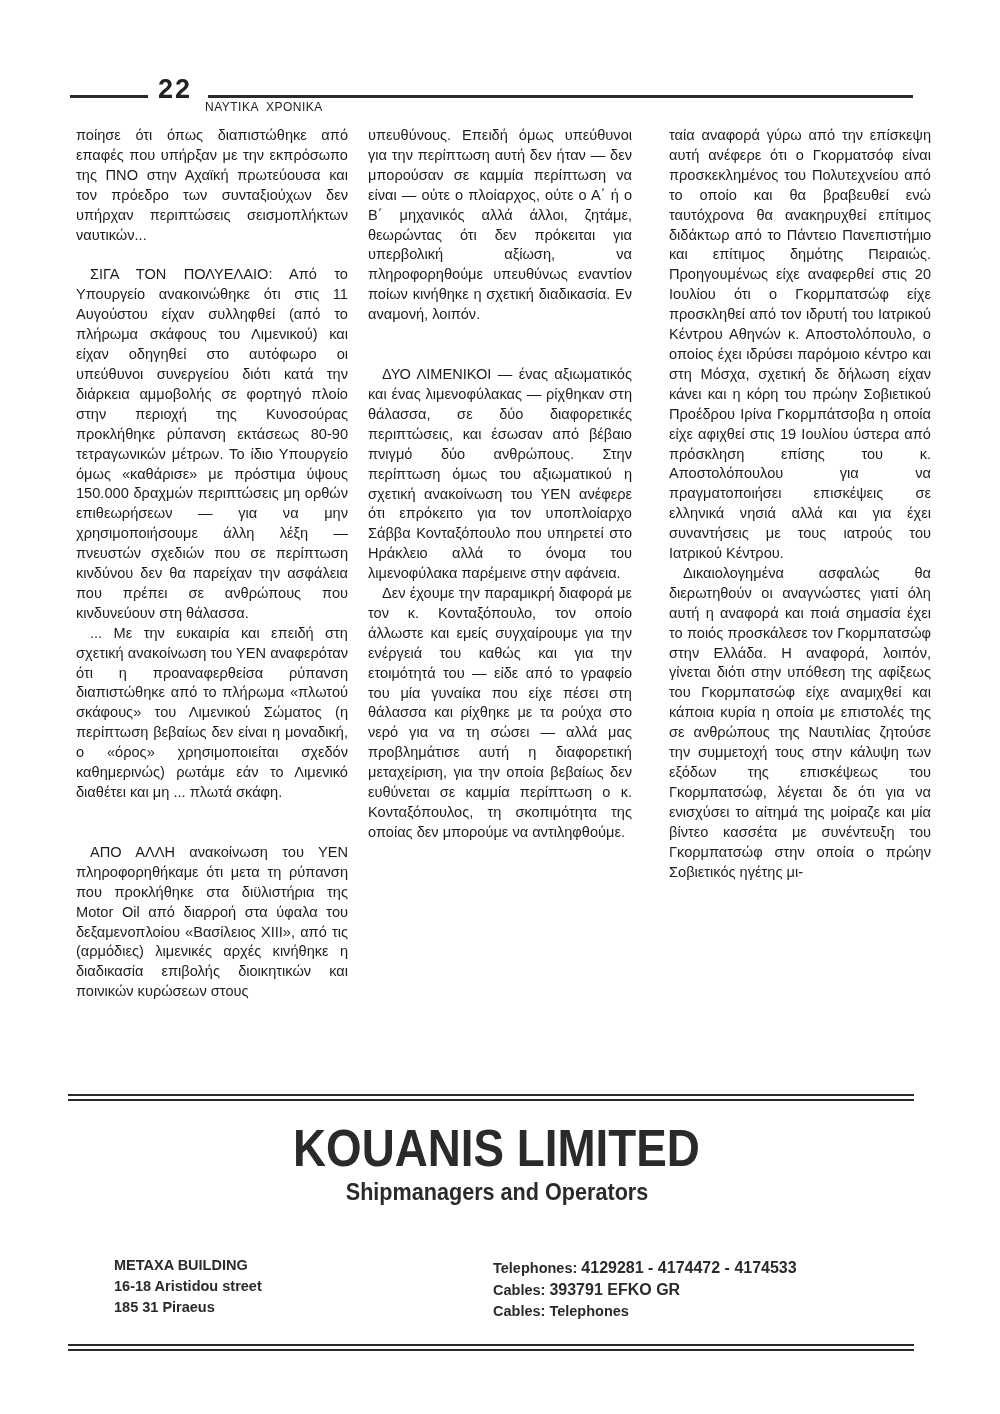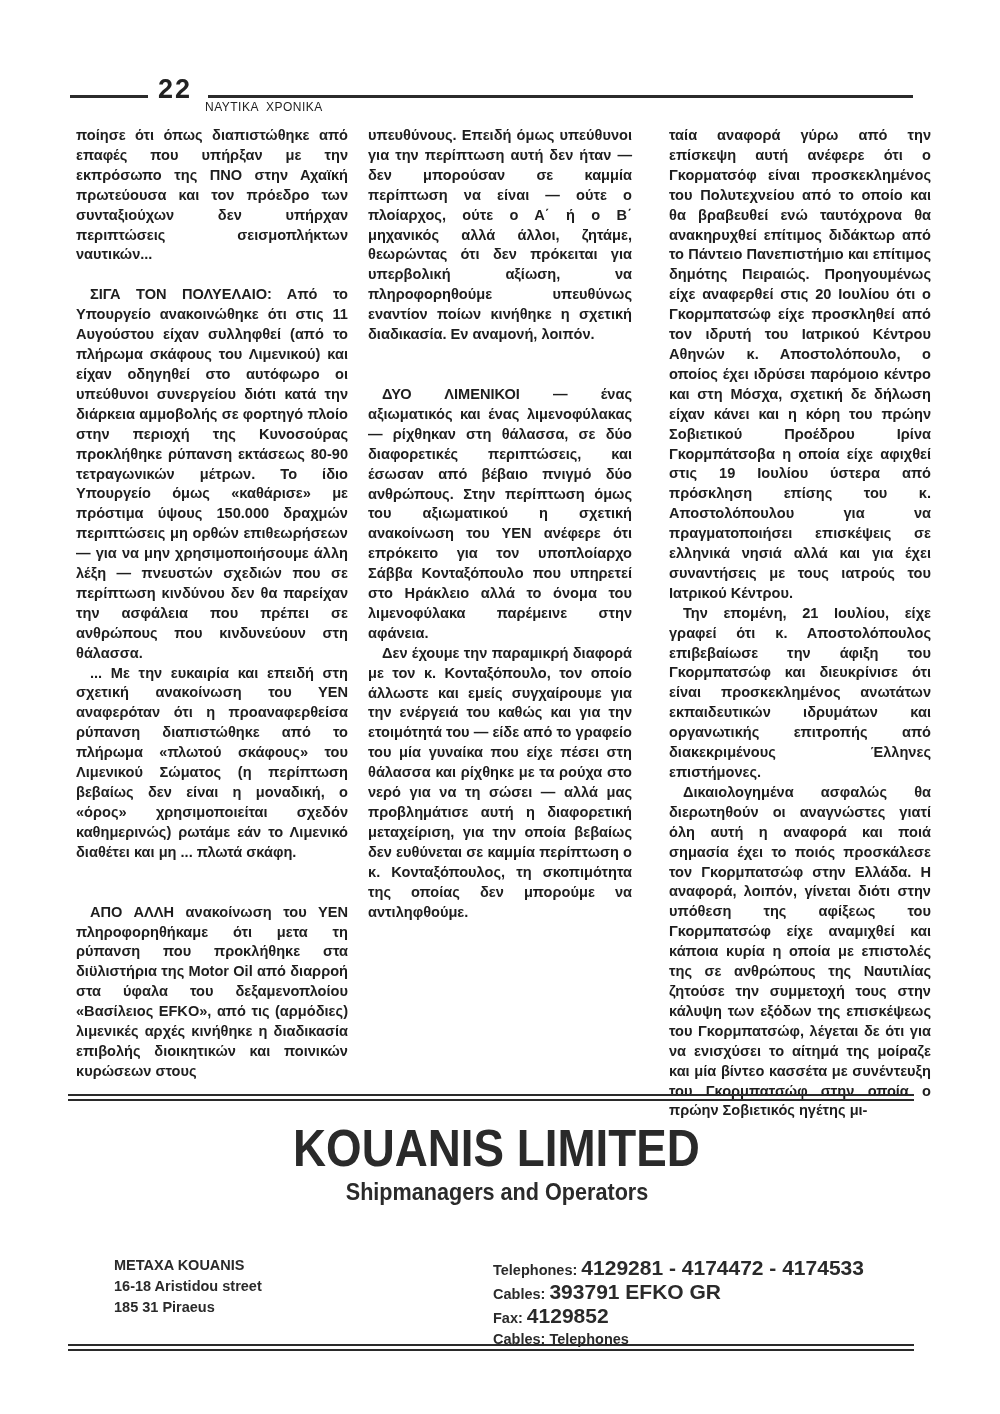--- a/index.html
+++ b/index.html
@@ -10,94 +10,89 @@
     .hdr-line-left { position: absolute; left: 70px; top: 95px; width: 78px; height: 3px; background: #2b2b2b; }
     .hdr-line-right { position: absolute; left: 208px; top: 95px; width: 705px; height: 3px; background: #2b2b2b; }
     .page-number { position: absolute; left: 158px; top: 74px; font-size: 27px; font-weight: bold; letter-spacing: 2px; color: #222; }
     .publication { position: absolute; left: 205px; top: 100px; font-size: 12px; letter-spacing: 0.5px; color: #222; }
 
     
     .col { position: absolute; top: 126px; font-size: 14.6px; line-height: 19.9px; color: #1e1e1e; text-align: justify; }
     .col1 { left: 76px; width: 272px; }
     .col2 { left: 368px; width: 264px; }
     .col3 { left: 669px; width: 262px; }
-    .col p { margin: 0; text-indent: 0; font-weight: bold; }
+    .col p { margin: 0; text-indent: 0; }
     .col p.indent { text-indent: 14px; }
     .col .gap { height: 20px; }
     .col .gap-lg { height: 40px; }
 
     
     .rule { position: absolute; left: 68px; width: 846px; height: 2px; background: #2a2a2a; }
 
     
     .ad-title { position: absolute; left: 0; width: 1000px; top: 1118px; text-align: center; font-size: 52px; font-weight: bold; color: #2a2a2a; letter-spacing: 0px; transform: scaleX(0.88); transform-origin: 470px 0; }
     .ad-subtitle { position: absolute; left: 0; width: 1000px; top: 1178px; text-align: center; font-size: 24px; font-weight: bold; color: #2a2a2a; transform: scaleX(0.9); transform-origin: 470px 0; }
     .ad-address { position: absolute; left: 114px; top: 1255px; font-size: 14.5px; line-height: 21px; font-weight: bold; color: #2a2a2a; }
     .ad-contacts { position: absolute; left: 493px; top: 1257px; font-size: 14.5px; line-height: 21px; font-weight: bold; color: #2a2a2a; }
-    .ad-contacts .num { font-size: 21px; margin-top: 13px; }
+    .ad-contacts .num { font-size: 16px; margin-top: 13px; }
   </style>
 </head>
 <body>
 
 <div class="page">
 
   <div class="hdr-line-left"></div>
   <div class="page-number">22</div>
   <div class="hdr-line-right"></div>
   <div class="publication" style="white-space: pre;">ΝΑΥΤΙΚΑ  ΧΡΟΝΙΚΑ</div>
 
   <div class="col col1">
     <p>ποίησε ότι όπως διαπιστώθηκε από επαφές που υπήρξαν με την εκπρόσωπο της ΠΝΟ στην Αχαϊκή πρωτεύουσα και τον πρόεδρο των συνταξιούχων δεν υπήρχαν περιπτώσεις σεισμοπλήκτων ναυτικών...</p>
     <div class="gap"></div>
     <p class="indent">ΣΙΓΑ ΤΟΝ ΠΟΛΥΕΛΑΙΟ: Από το Υπουργείο ανακοινώθηκε ότι στις 11 Αυγούστου είχαν συλληφθεί (από το πλήρωμα σκάφους του Λιμενικού) και είχαν οδηγηθεί στο αυτόφωρο οι υπεύθυνοι συνεργείου διότι κατά την διάρκεια αμμοβολής σε φορτηγό πλοίο στην περιοχή της Κυνοσούρας προκλήθηκε ρύπανση εκτάσεως 80-90 τετραγωνικών μέτρων. Το ίδιο Υπουργείο όμως «καθάρισε» με πρόστιμα ύψους 150.000 δραχμών περιπτώσεις μη ορθών επιθεωρήσεων — για να μην χρησιμοποιήσουμε άλλη λέξη — πνευστών σχεδιών που σε περίπτωση κινδύνου δεν θα παρείχαν την ασφάλεια που πρέπει σε ανθρώπους που κινδυνεύουν στη θάλασσα.</p>
     <p class="indent">... Με την ευκαιρία και επειδή στη σχετική ανακοίνωση του ΥΕΝ αναφερόταν ότι η προαναφερθείσα ρύπανση διαπιστώθηκε από το πλήρωμα «πλωτού σκάφους» του Λιμενικού Σώματος (η περίπτωση βεβαίως δεν είναι η μοναδική, ο «όρος» χρησιμοποιείται σχεδόν καθημερινώς) ρωτάμε εάν το Λιμενικό διαθέτει και μη ... πλωτά σκάφη.</p>
     <div class="gap-lg"></div>
-    <p class="indent">ΑΠΟ ΑΛΛΗ ανακοίνωση του ΥΕΝ πληροφορηθήκαμε ότι μετα τη ρύπανση που προκλήθηκε στα διϋλιστήρια της Motor Oil από διαρροή στα ύφαλα του δεξαμενοπλοίου «Βασίλειος EFKO», από τις (αρμόδιες) λιμενικές αρχές κινήθηκε η διαδικασία επιβολής διοικητικών και ποινικών κυρώσεων στους</p>
+    <p class="indent">ΑΠΟ ΑΛΛΗ ανακοίνωση του ΥΕΝ πληροφορηθήκαμε ότι μετα τη ρύπανση που προκλήθηκε στα διϋλιστήρια της Motor Oil από διαρροή στα ύφαλα του δεξαμενοπλοίου «Βασίλειος XIII», από τις (αρμόδιες) λιμενικές αρχές κινήθηκε η διαδικασία επιβολής διοικητικών και ποινικών κυρώσεων στους</p>
   </div>
 
   <div class="col col2">
     <p>υπευθύνους. Επειδή όμως υπεύθυνοι για την περίπτωση αυτή δεν ήταν — δεν μπορούσαν σε καμμία περίπτωση να είναι — ούτε ο πλοίαρχος, ούτε ο Α΄ ή ο Β΄ μηχανικός αλλά άλλοι, ζητάμε, θεωρώντας ότι δεν πρόκειται για υπερβολική αξίωση, να πληροφορηθούμε υπευθύνως εναντίον ποίων κινήθηκε η σχετική διαδικασία. Εν αναμονή, λοιπόν.</p>
     <div class="gap-lg"></div>
     <p class="indent">ΔΥΟ ΛΙΜΕΝΙΚΟΙ — ένας αξιωματικός και ένας λιμενοφύλακας — ρίχθηκαν στη θάλασσα, σε δύο διαφορετικές περιπτώσεις, και έσωσαν από βέβαιο πνιγμό δύο ανθρώπους. Στην περίπτωση όμως του αξιωματικού η σχετική ανακοίνωση του ΥΕΝ ανέφερε ότι επρόκειτο για τον υποπλοίαρχο Σάββα Κονταξόπουλο που υπηρετεί στο Ηράκλειο αλλά το όνομα του λιμενοφύλακα παρέμεινε στην αφάνεια.</p>
     <p class="indent">Δεν έχουμε την παραμικρή διαφορά με τον κ. Κονταξόπουλο, τον οποίο άλλωστε και εμείς συγχαίρουμε για την ενέργειά του καθώς και για την ετοιμότητά του — είδε από το γραφείο του μία γυναίκα που είχε πέσει στη θάλασσα και ρίχθηκε με τα ρούχα στο νερό για να τη σώσει — αλλά μας προβλημάτισε αυτή η διαφορετική μεταχείριση, για την οποία βεβαίως δεν ευθύνεται σε καμμία περίπτωση ο κ. Κονταξόπουλος, τη σκοπιμότητα της οποίας δεν μπορούμε να αντιληφθούμε.</p>
     <div class="gap-lg"></div>
   </div>
 
   <div class="col col3">
     <p>ταία αναφορά γύρω από την επίσκεψη αυτή ανέφερε ότι ο Γκορματσόφ είναι προσκεκλημένος του Πολυτεχνείου από το οποίο και θα βραβευθεί ενώ ταυτόχρονα θα ανακηρυχθεί επίτιμος διδάκτωρ από το Πάντειο Πανεπιστήμιο και επίτιμος δημότης Πειραιώς. Προηγουμένως είχε αναφερθεί στις 20 Ιουλίου ότι ο Γκορμπατσώφ είχε προσκληθεί από τον ιδρυτή του Ιατρικού Κέντρου Αθηνών κ. Αποστολόπουλο, ο οποίος έχει ιδρύσει παρόμοιο κέντρο και στη Μόσχα, σχετική δε δήλωση είχαν κάνει και η κόρη του πρώην Σοβιετικού Προέδρου Ιρίνα Γκορμπάτσοβα η οποία είχε αφιχθεί στις 19 Ιουλίου ύστερα από πρόσκληση επίσης του κ. Αποστολόπουλου για να πραγματοποιήσει επισκέψεις σε ελληνικά νησιά αλλά και για έχει συναντήσεις με τους ιατρούς του Ιατρικού Κέντρου.</p>
-    <p class="indent">Την επομένη, 21 Ιουλίου, είχε γραφεί ότι κ. Αποστολόπουλος επιβεβαίωσε την άφιξη του Γκορμπατσώφ και διευκρίνισε ότι είναι προσκεκλημένος ανωτάτων εκπαιδευτικών ιδρυμάτων και οργανωτικής επιτροπής από διακεκριμένους Έλληνες επιστήμονες.</p>
     <p class="indent">Δικαιολογημένα ασφαλώς θα διερωτηθούν οι αναγνώστες γιατί όλη αυτή η αναφορά και ποιά σημασία έχει το ποιός προσκάλεσε τον Γκορμπατσώφ στην Ελλάδα. Η αναφορά, λοιπόν, γίνεται διότι στην υπόθεση της αφίξεως του Γκορμπατσώφ είχε αναμιχθεί και κάποια κυρία η οποία με επιστολές της σε ανθρώπους της Ναυτιλίας ζητούσε την συμμετοχή τους στην κάλυψη των εξόδων της επισκέψεως του Γκορμπατσώφ, λέγεται δε ότι για να ενισχύσει το αίτημά της μοίραζε και μία βίντεο κασσέτα με συνέντευξη του Γκορμπατσώφ στην οποία ο πρώην Σοβιετικός ηγέτης μι-</p>
   </div>
 
   <div class="rule" style="top:1094px;"></div>
   <div class="rule" style="top:1099px;"></div>
 
   <div class="ad-title">KOUANIS LIMITED</div>
   <div class="ad-subtitle">Shipmanagers and Operators</div>
 
   <div class="ad-address">
-    <div>METAXA KOUANIS</div>
+    <div>METAXA BUILDING</div>
     <div>16-18 Aristidou street</div>
     <div>185 31 Piraeus</div>
   </div>
 
   <div class="ad-contacts">
     <div>
       <span>Telephones:</span>
       <span class="num">4129281 - 4174472 - 4174533</span>
     </div>
     <div>
       <span>Cables:</span>
       <span class="num">393791 EFKO GR</span>
     </div>
     <div>
-      <span>Fax:</span>
-      <span class="num">4129852</span>
-    </div>
-    <div>
       <span>Cables:</span>
       <span>Telephones</span>
     </div>
   </div>
 
   <div class="rule" style="top:1344px;"></div>
   <div class="rule" style="top:1349px;"></div>
 
 </div>
 

